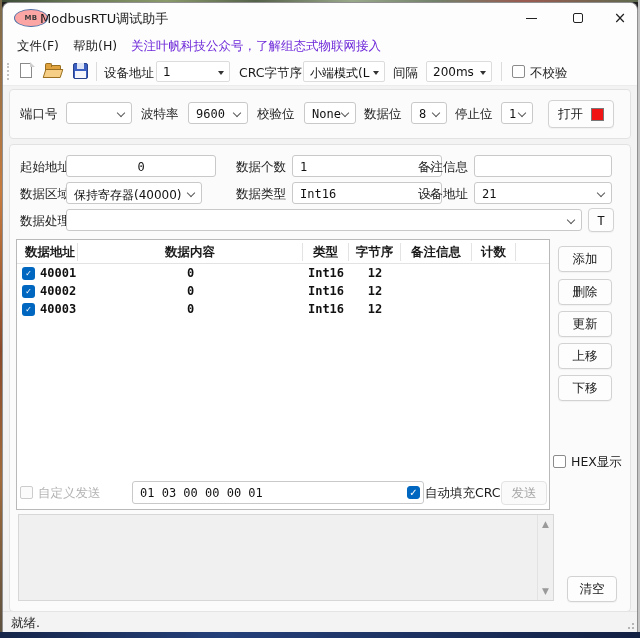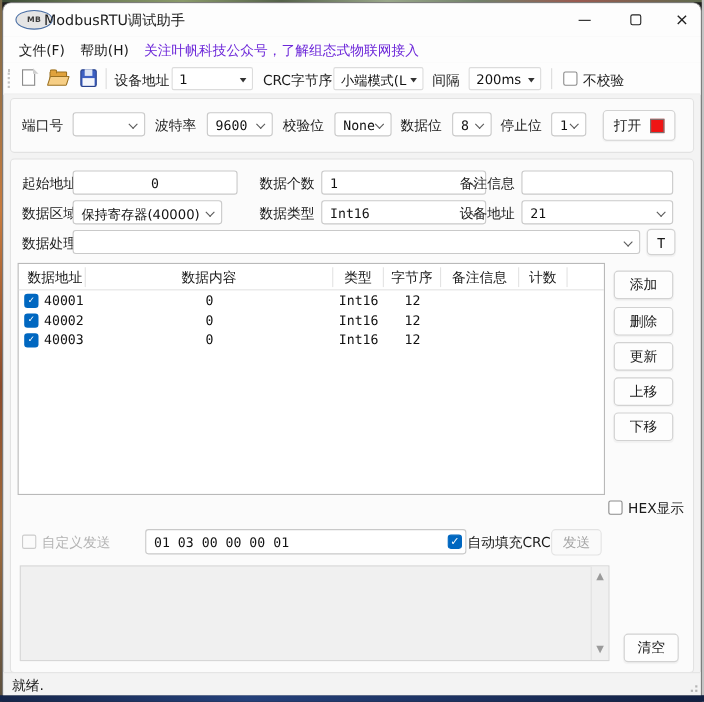--- a/index.html
+++ b/index.html
@@ -18,21 +18,21 @@
 
   
   .window { position:absolute; left:2px; top:2px; width:636px; height:630px;
     background:#f3f3f3; border:1px solid #8f8f8f; border-bottom:none;
     border-radius:8px 8px 0 0; overflow:hidden; }
 
   
   .titlebar { position:absolute; left:0; top:0; width:100%; height:30px; background:#fdfdfd; }
   .appicon { position:absolute; left:11px; top:6px; width:34px; height:18px; border-radius:50%;
     border:1.6px solid #4a6fa5; color:#3a3a3a; font-size:7px; font-weight:bold;
-    display:flex; align-items:center; justify-content:center; background:#e5e5e5; letter-spacing:.3px;}
+    display:flex; align-items:center; justify-content:center; background:#fca5a5; letter-spacing:.3px;}
   .wtitle { position:absolute; left:37px; top:7px; font-size:13px; color:#1b1b1b; }
   .wbtn { position:absolute; top:0; width:45px; height:30px; display:flex; align-items:center; justify-content:center; }
   .glyph-min { width:11px; height:0; border-top:1.4px solid #222; }
   .glyph-max { width:10px; height:10px; border:1.3px solid #222; border-radius:2px; }
   .glyph-close { font-size:15px; color:#222; line-height:1; }
 
   
   .menubar { position:absolute; left:0; top:30px; width:100%; height:24px; background:#fdfdfd; }
   .menuitem { position:absolute; top:3px; font-size:12.5px; color:#1b1b1b; padding:2px 6px; }
   .menulink { position:absolute; top:5px; left:128px; font-size:12.5px; color:#6d28d9; }
@@ -92,22 +92,22 @@
     border-right:1.2px solid #5a5a5a; border-bottom:1.2px solid #5a5a5a; transform:rotate(45deg); }
   .center .val { left:0; right:0; text-align:center; }
 
   .btn { position:absolute; background:#fdfdfd; border:1px solid #d2d2d2; border-radius:4px;
     font-size:12.5px; color:#1a1a1a; display:flex; align-items:center; justify-content:center;
     box-shadow:0 1px 1px rgba(0,0,0,0.04); }
   .btn.disabled { color:#a6a6a6; border-color:#e3e3e3; background:#fafafa; box-shadow:none; }
   .led { width:13px; height:13px; background:#f01414; border:1px solid #777; margin-left:8px; }
 
   
-  .dtable { position:absolute; left:6px; top:94px; width:534px; height:211px; background:#fff;
-    border:1px solid #b9b9b9; }
+  .dtable { position:absolute; left:6px; top:94px; width:534px; height:271px; background:#fff;
+    border:1px solid #b9b9b9;font-weight:bold; }
   .thead { display:grid; grid-template-columns:61px 225px 46px 52px 71px 44px 1fr; height:24px;
     border-bottom:1px solid #e3e3e3; align-items:center; }
   .thead .hc { font-size:12.5px; color:#1a1a1a; text-align:center; height:18px; line-height:18px;
     border-right:1px solid #e3e3e3; }
   .thead .hc:first-child { text-align:left; padding-left:8px; }
   .thead .hc:last-child { border-right:none; }
   .trow { display:grid; grid-template-columns:61px 225px 46px 52px 71px 44px 1fr; height:18px;
     align-items:center; font-family:"DejaVu Sans Mono", monospace; font-size:12px; color:#111; }
   .trow .c { text-align:center; }
   .trow .c-addr { display:flex; align-items:center; padding-left:5px; gap:5px; text-align:left; }

